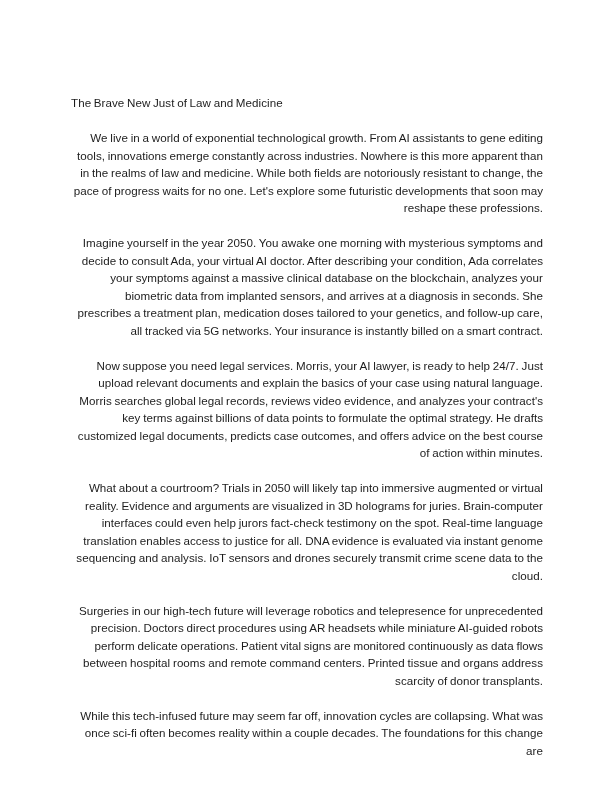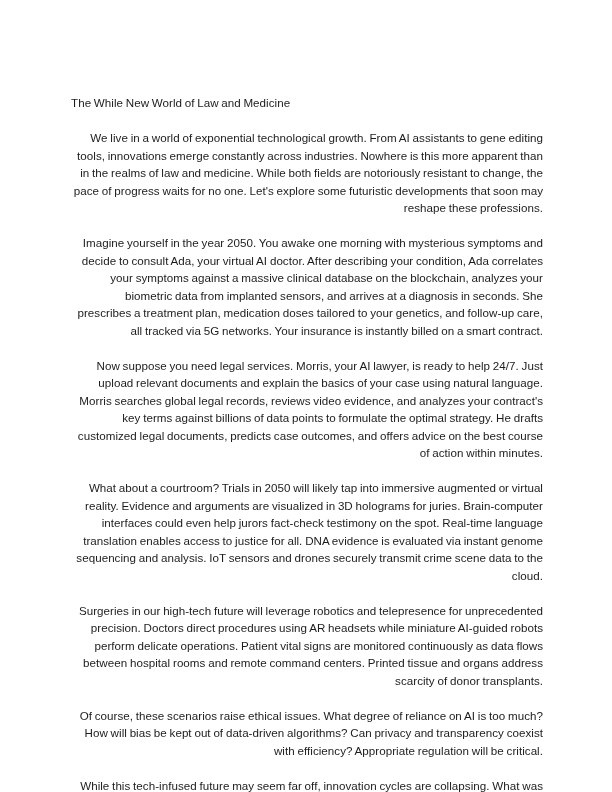--- a/index.html
+++ b/index.html
@@ -46,30 +46,29 @@
   .doc-paragraph:last-child {
     margin-bottom: 0;
   }
 </style>
 </head>
 <body>
 
 <div class="page">
   <div class="doc-body">
 
-    <p class="doc-title">The While New World of Law and Medicine</p>
+    <p class="doc-title">The Brave New Just of Law and Medicine</p>
 
     <p class="doc-paragraph">We live in a world of exponential technological growth. From AI assistants to gene editing tools, innovations emerge constantly across industries. Nowhere is this more apparent than in the realms of law and medicine. While both fields are notoriously resistant to change, the pace of progress waits for no one. Let's explore some futuristic developments that soon may reshape these professions.</p>
 
     <p class="doc-paragraph">Imagine yourself in the year 2050. You awake one morning with mysterious symptoms and decide to consult Ada, your virtual AI doctor. After describing your condition, Ada correlates your symptoms against a massive clinical database on the blockchain, analyzes your biometric data from implanted sensors, and arrives at a diagnosis in seconds. She prescribes a treatment plan, medication doses tailored to your genetics, and follow-up care, all tracked via 5G networks. Your insurance is instantly billed on a smart contract.</p>
 
     <p class="doc-paragraph">Now suppose you need legal services. Morris, your AI lawyer, is ready to help 24/7. Just upload relevant documents and explain the basics of your case using natural language. Morris searches global legal records, reviews video evidence, and analyzes your contract's key terms against billions of data points to formulate the optimal strategy. He drafts customized legal documents, predicts case outcomes, and offers advice on the best course of action within minutes.</p>
 
     <p class="doc-paragraph">What about a courtroom? Trials in 2050 will likely tap into immersive augmented or virtual reality. Evidence and arguments are visualized in 3D holograms for juries. Brain-computer interfaces could even help jurors fact-check testimony on the spot. Real-time language translation enables access to justice for all. DNA evidence is evaluated via instant genome sequencing and analysis. IoT sensors and drones securely transmit crime scene data to the cloud.</p>
 
     <p class="doc-paragraph">Surgeries in our high-tech future will leverage robotics and telepresence for unprecedented precision. Doctors direct procedures using AR headsets while miniature AI-guided robots perform delicate operations. Patient vital signs are monitored continuously as data flows between hospital rooms and remote command centers. Printed tissue and organs address scarcity of donor transplants.</p>
 
-    <p class="doc-paragraph">Of course, these scenarios raise ethical issues. What degree of reliance on AI is too much? How will bias be kept out of data-driven algorithms? Can privacy and transparency coexist with efficiency? Appropriate regulation will be critical.</p>
 
     <p class="doc-paragraph">While this tech-infused future may seem far off, innovation cycles are collapsing. What was once sci-fi often becomes reality within a couple decades. The foundations for this change are</p>
 
   </div>
 </div>
 
 </body></html>

